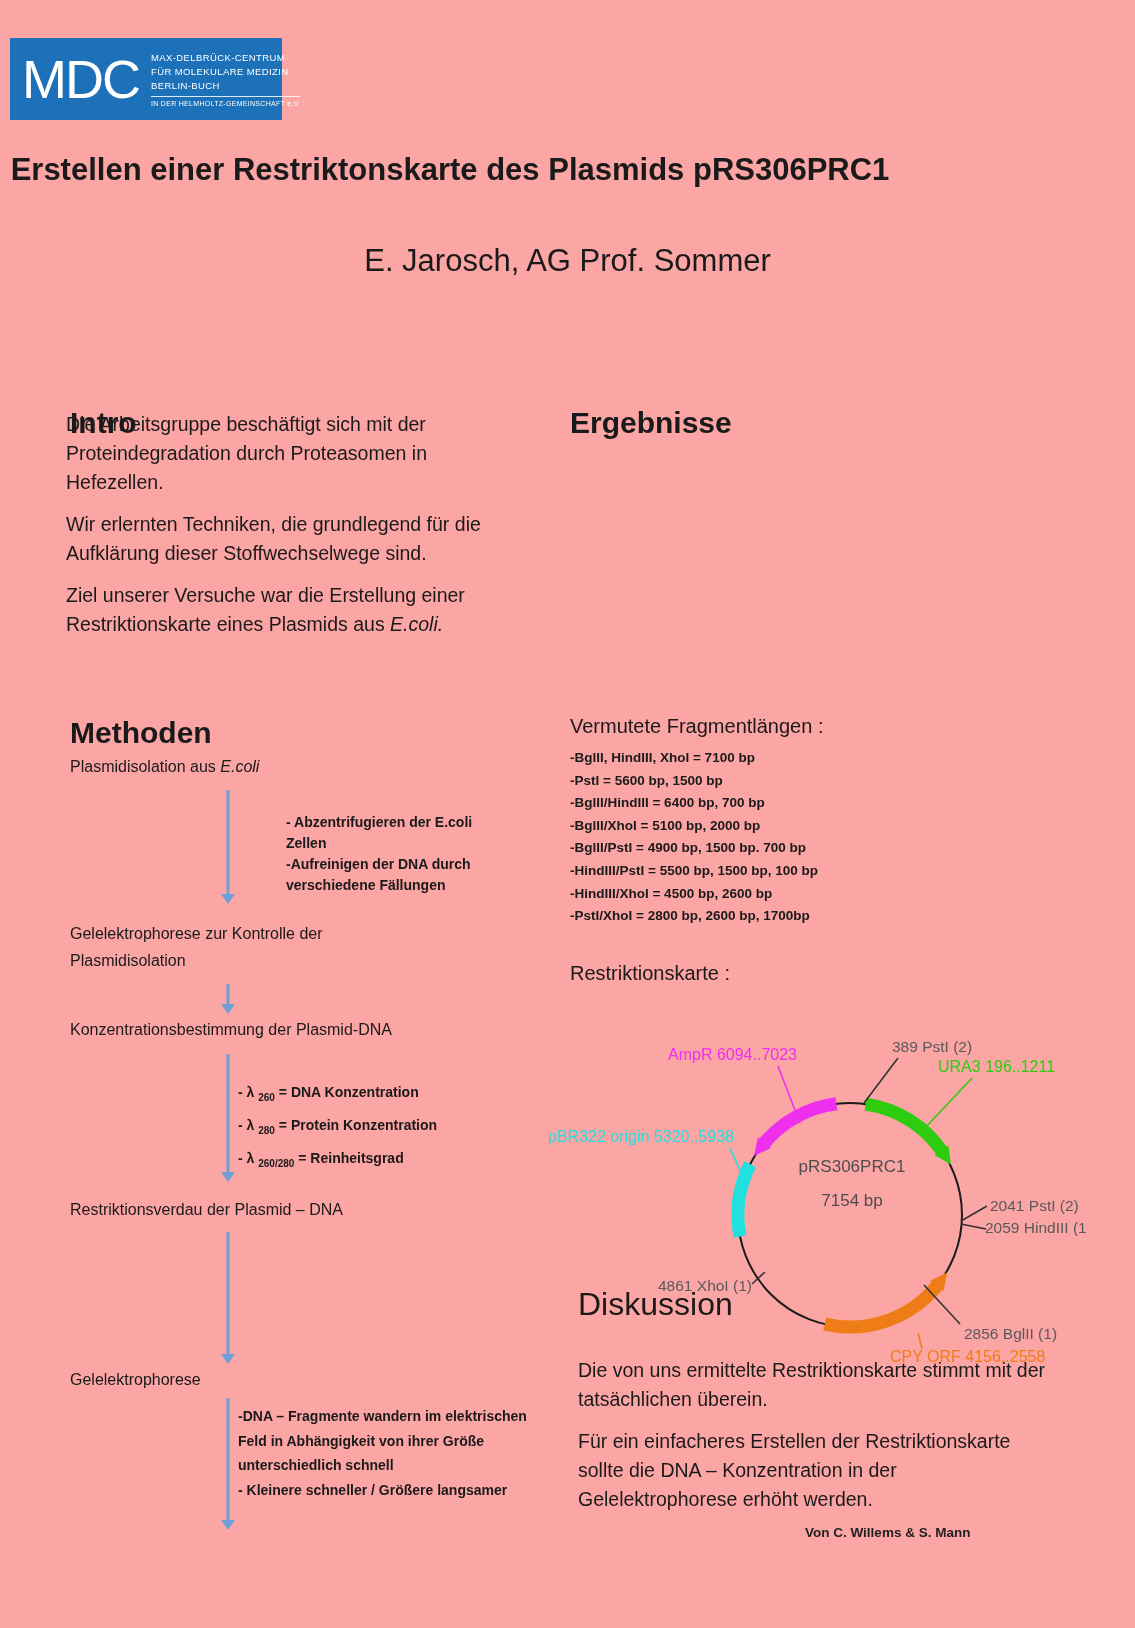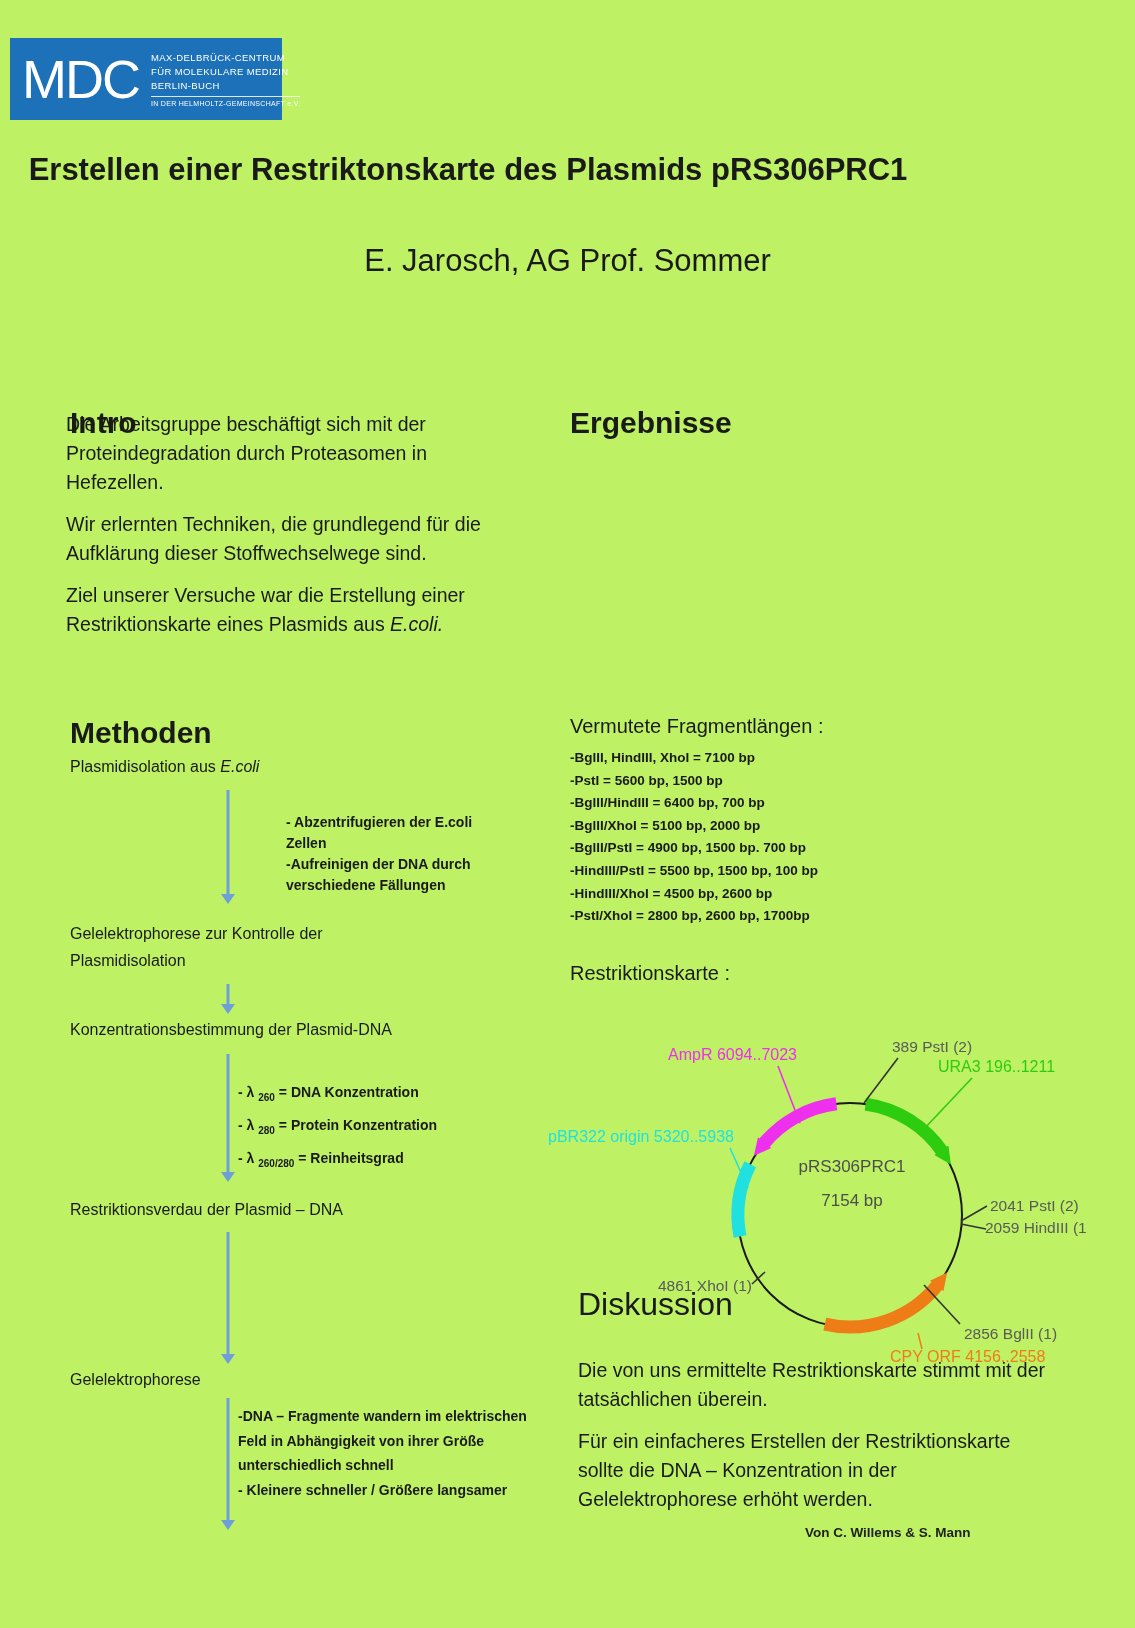--- a/index.html
+++ b/index.html
@@ -1,29 +1,29 @@
 <!DOCTYPE html>
 <html><head>
 <meta charset="utf-8">
 <style>
   html,body{margin:0;padding:0;background:#fff;}
-  .page{position:relative;width:1135px;height:1628px;background:#bef264;overflow:hidden;
+  .page{position:relative;width:1135px;height:1628px;background:#fca5a5;overflow:hidden;
         font-family:"Liberation Sans",sans-serif;color:#1a1a1a;}
   .abs{position:absolute;}
 
   
   .logo{left:10px;top:38px;width:272px;height:82px;background:#1d71b8;display:flex;
         align-items:center;padding:0 8px 0 12px;box-sizing:border-box;}
   .logo-acronym{font-size:54px;color:#fff;font-weight:400;letter-spacing:-2px;line-height:1;}
   .logo-text{margin-left:12px;color:#fff;}
   .logo-line{font-size:9.5px;letter-spacing:.4px;line-height:1.45;white-space:nowrap;}
   .logo-line-small{font-size:7px;letter-spacing:.3px;border-top:1px solid rgba(255,255,255,.85);
         margin-top:3px;padding-top:3px;white-space:nowrap;}
 
-  .title{left:0;top:152px;width:900px;text-align:center;font-size:31px;font-weight:700;padding-left:18px;}
+  .title{left:0;top:152px;width:900px;text-align:center;font-size:31px;font-weight:700;}
   .authors{left:0;top:243px;width:1135px;text-align:center;font-size:31px;font-weight:400;}
 
   .h1{font-size:30px;font-weight:700;margin-top:46px;}
   .h1-light{font-size:32px;font-weight:400;}
   .body-txt{font-size:19.5px;line-height:29px;}
   .body-txt p{margin:0 0 13px 0;}
   .step{font-size:16px;line-height:27px;}
   .note{font-size:14px;font-weight:700;line-height:21px;}
   .note-loose{font-size:14px;font-weight:700;line-height:24.5px;}
   .frag{font-size:13.5px;font-weight:700;line-height:22.6px;white-space:nowrap;}

